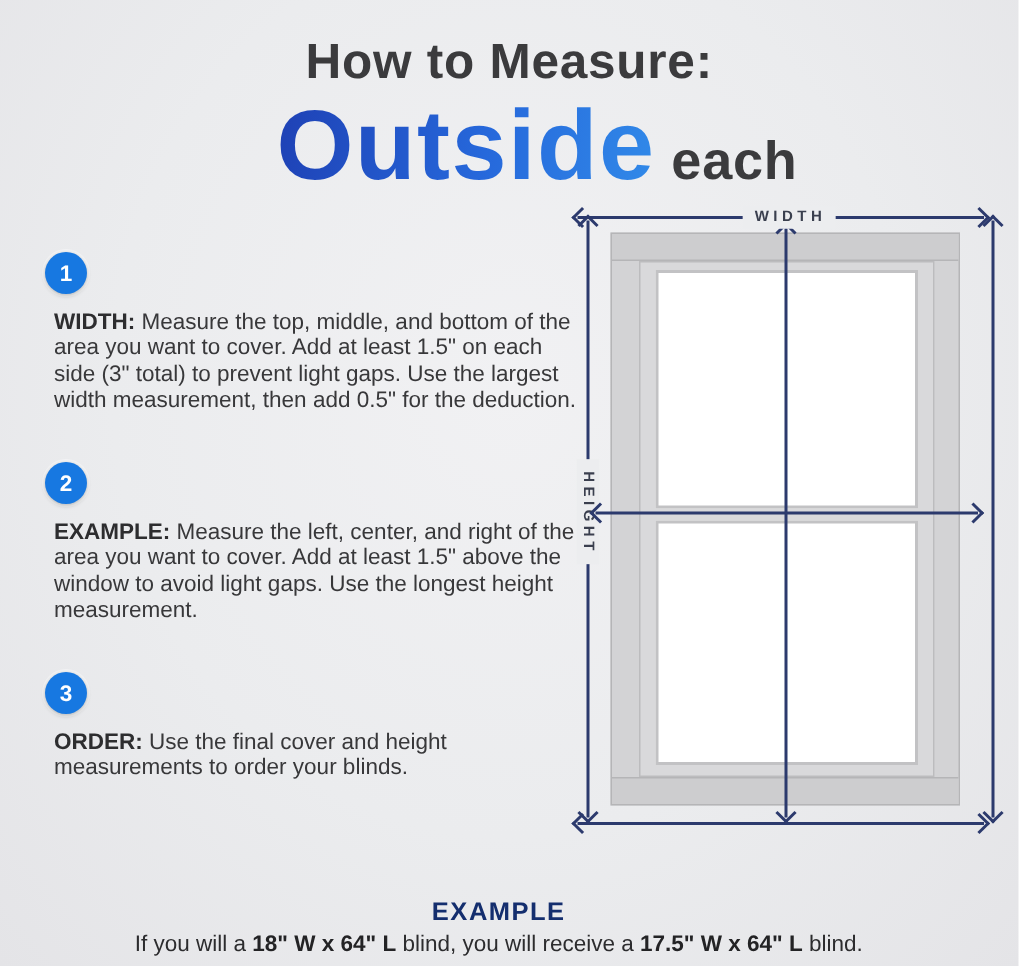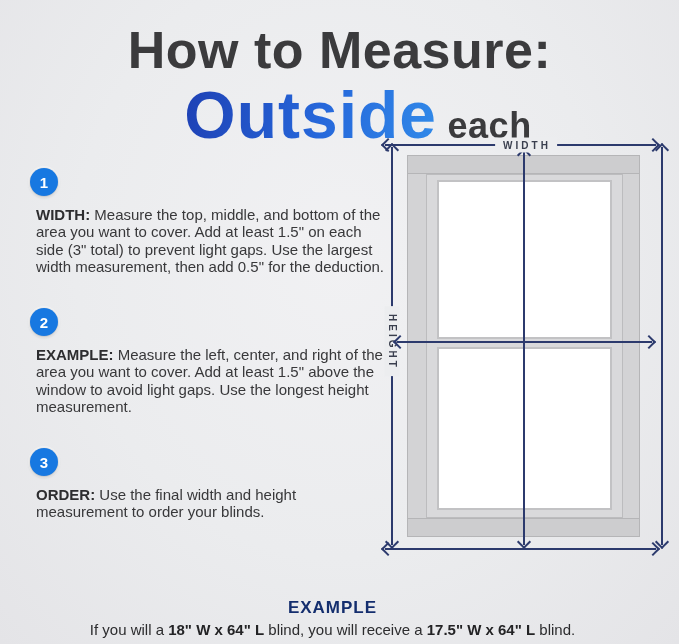--- a/index.html
+++ b/index.html
@@ -18,21 +18,21 @@
   html,body{margin:0;padding:0;}
   body{
     width:679px;height:644px;
     background:radial-gradient(ellipse at 50% 40%, #f1f1f3 0%, #ebecee 55%, #e4e4e7 100%);
     font-family:"Liberation Sans", sans-serif;
     position:relative;overflow:hidden;
     color:var(--body-text);
   }
   
   .title-wrap{position:absolute;top:24px;left:0;right:0;text-align:center;line-height:1;}
-  .title-line1{font-size:52px;font-weight:700;color:var(--title-dark);letter-spacing:0.5px;}
+  .title-line1{font-size:33px;font-weight:700;color:var(--title-dark);letter-spacing:0.5px;}
   .title-line2{margin-top:6px;}
   .title-highlight{
     font-size:66px;font-weight:700;letter-spacing:1px;color:#2160d8;margin-left:37px;
   }
   @supports ((-webkit-background-clip:text) or (background-clip:text)){
     .title-highlight{
       background:linear-gradient(100deg,#1e40b4 0%,#2668db 55%,#318ae9 100%);
       -webkit-background-clip:text;background-clip:text;
       color:transparent;-webkit-text-fill-color:transparent;
     }
@@ -138,21 +138,21 @@
 <div class="step step-2">
   <div class="badge">2</div>
   <div class="step-text">
     <span class="step-label">EXAMPLE:</span><span> Measure the left, center, and right of the area you want to cover. Add at least 1.5" above the window to avoid light gaps. Use the longest height measurement.</span>
   </div>
 </div>
 
 <div class="step step-3">
   <div class="badge">3</div>
   <div class="step-text">
-    <span class="step-label">ORDER:</span><span> Use the final width and height measurement to order your blinds.</span>
+    <span class="step-label">ORDER:</span><span> Use the final cover and height measurements to order your blinds.</span>
   </div>
 </div>
 
 <div class="diagram">
   <div class="window-frame">
     <div class="window-top-board"></div>
     <div class="window-apron"></div>
     <div class="window-sash">
       <div class="pane pane-upper"></div>
       <div class="pane pane-lower"></div>

